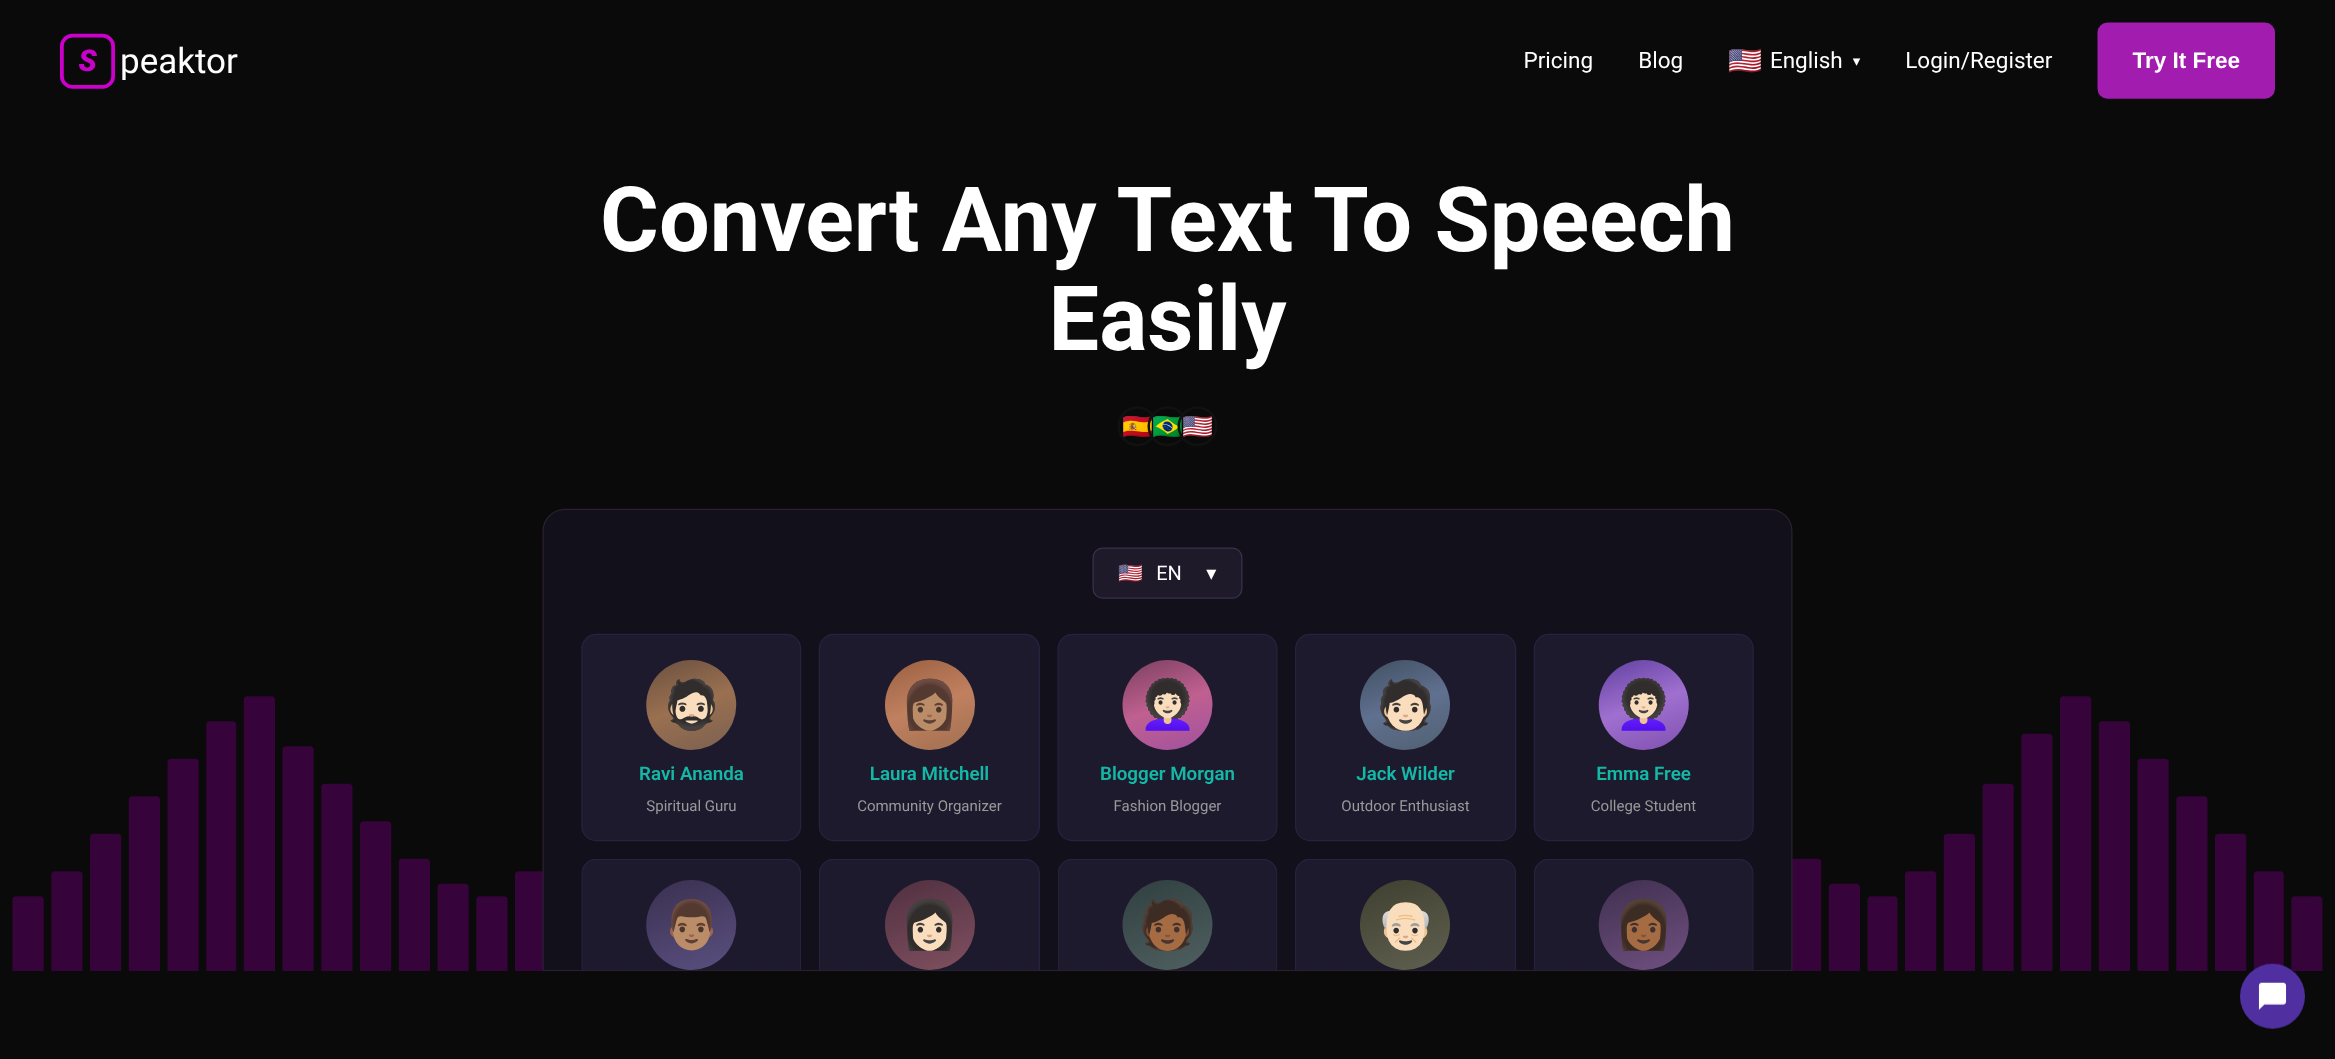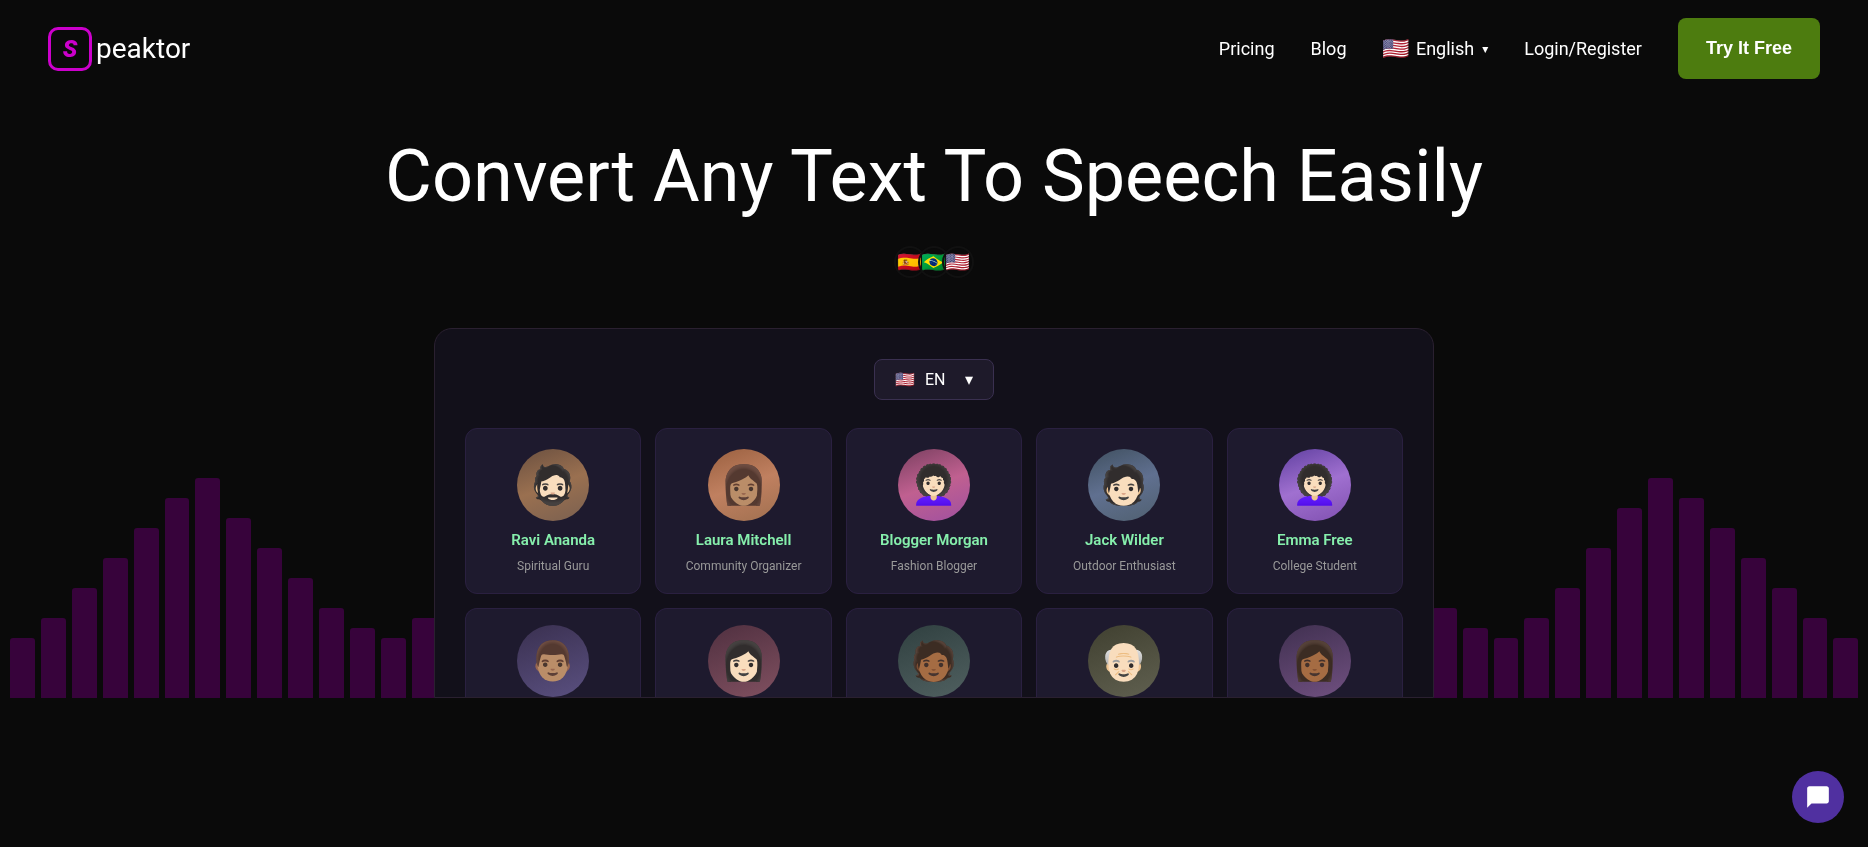--- a/index.html
+++ b/index.html
@@ -80,41 +80,41 @@
       margin-left: 2px;
     }
 
     .nav-login {
       color: #fff;
       text-decoration: none;
       font-size: 18px;
     }
 
     .try-free-btn {
-      background: #4d7c0f;
+      background: #a21caf;
       color: #fff;
       border: none;
       border-radius: 8px;
       padding: 20px 28px;
       font-size: 18px;
       font-weight: 700;
       cursor: pointer;
     }
 
     
     .hero {
       position: relative;
       text-align: center;
       padding: 40px 20px 0;
       overflow: hidden;
     }
 
     .hero-title {
       font-size: 72px;
-      font-weight: 400;
+      font-weight: 700;
       color: #fff;
       line-height: 1.1;
       max-width: 1100px;
       margin: 0 auto 30px;
     }
 
     .hero-subtitle {
       display: flex;
       align-items: center;
       justify-content: center;
@@ -236,21 +236,21 @@
       background: #333;
       display: flex;
       align-items: center;
       justify-content: center;
       font-size: 36px;
     }
 
     .voice-name {
       font-size: 15px;
       font-weight: 600;
-      color: #86efac;
+      color: #14b8a6;
       text-align: center;
     }
 
     .voice-role {
       font-size: 12px;
       color: #999;
       text-align: center;
     }
 
     

